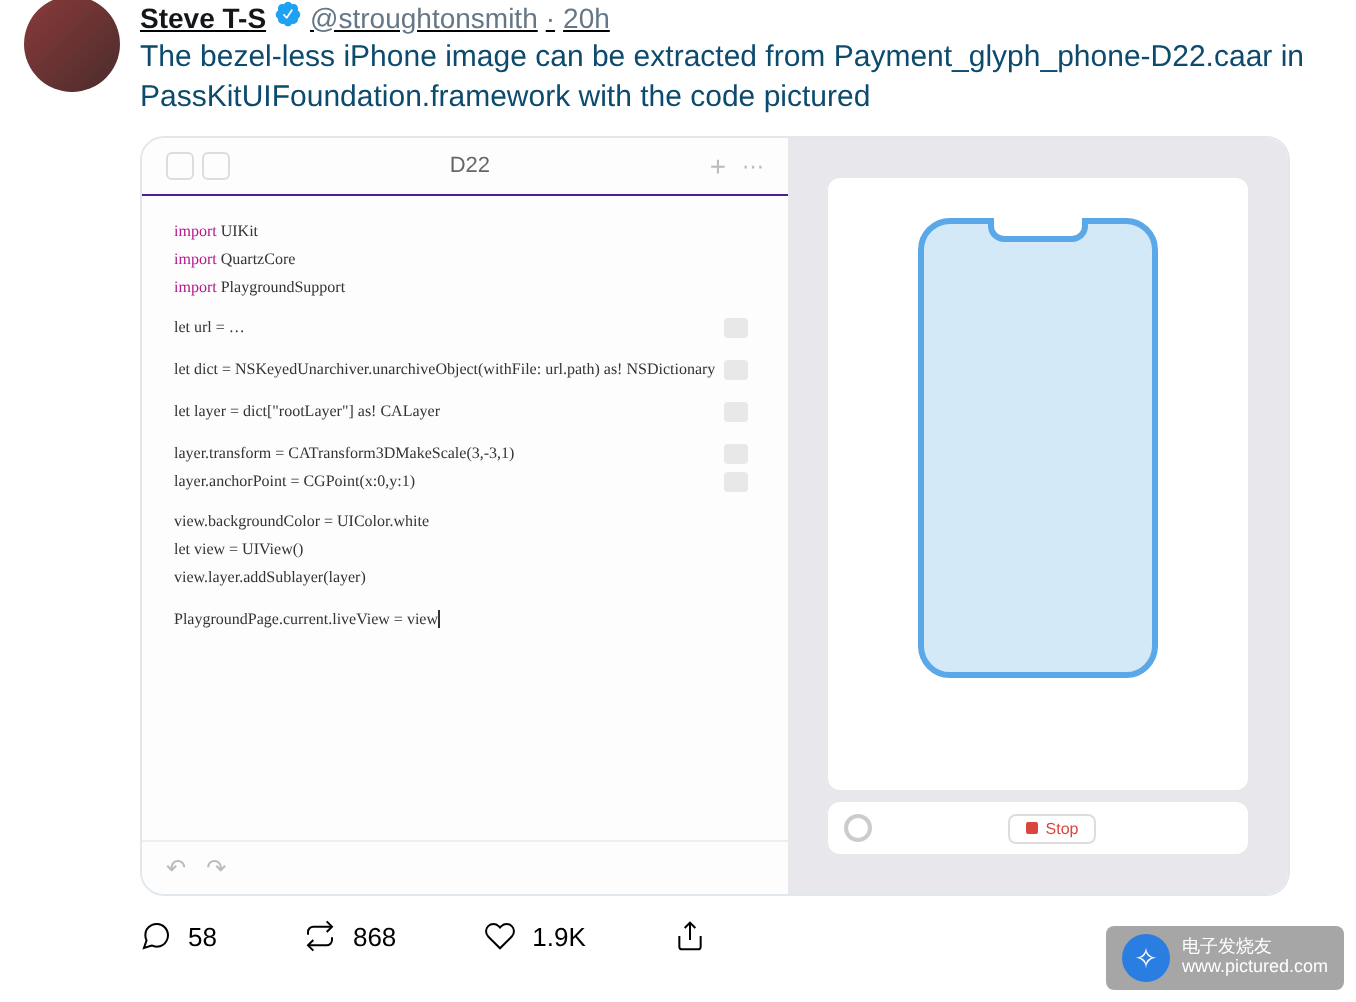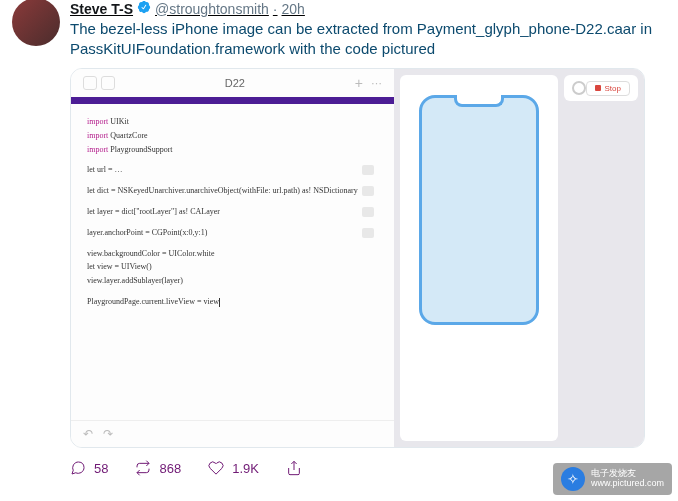--- a/index.html
+++ b/index.html
@@ -11,46 +11,46 @@
     .tweet-body { flex: 1; }
     .user-line { display: flex; align-items: center; gap: 4px; font-size: 14px; text-decoration: underline; }
     .display-name { font-weight: bold; color: #14171a; }
     .verified { color: #1da1f2; }
     .handle { color: #657786; }
     .tweet-text { font-size: 15px; color: #0c4a6e; line-height: 1.3; margin-top: 2px; }
     
     .media-card { margin: 10px 0 8px 58px; border: 1px solid #e1e8ed; border-radius: 12px; overflow: hidden; width: 575px; height: 380px; display: flex; }
     
     .code-panel { flex: 1; background: #fdfdfd; display: flex; flex-direction: column; }
-    .code-toolbar { display: flex; align-items: center; padding: 6px 12px; border-bottom: 7px solid #4c1d95; font-size: 11px; color: #999; }
+    .code-toolbar { display: flex; align-items: center; padding: 6px 12px; border-bottom: 1px solid #4c1d95; font-size: 11px; color: #999; }
     .tb-left { display: flex; gap: 4px; }
     .tb-icon { width: 14px; height: 14px; border: 1px solid #ddd; border-radius: 3px; }
     .tb-title { flex: 1; text-align: center; font-weight: 500; color: #666; }
     .tb-plus { color: #bbb; font-size: 14px; margin-right: 8px; }
     .tb-menu { color: #bbb; }
     
     .code-body { flex: 1; padding: 12px 16px; font-family: Liberation Serif, serif; font-size: 8px; color: #333; line-height: 1.6; position: relative; }
     .code-body .kw { color: #b21889; }
     .code-line { position: relative; margin-bottom: 1px; }
     .code-block { margin-bottom: 8px; }
     .result-badge { position: absolute; right: 4px; top: 1px; width: 12px; height: 10px; background: #e8e8e8; border-radius: 2px; }
     .cursor { display: inline-block; width: 1px; height: 9px; background: #333; vertical-align: middle; }
     
     .code-footer { padding: 6px 12px; border-top: 1px solid #eee; display: flex; gap: 10px; color: #bbb; font-size: 12px; }
     
-    .preview-panel { width: 250px; background: #e8e7ec; display: flex; flex-direction: row; padding: 6px; gap: 6px; }
+    .preview-panel { width: 250px; background: #e8e7ec; display: flex; flex-direction: column; padding: 20px; gap: 6px; }
     .preview-canvas { flex: 1; background: #fff; border-radius: 6px; display: flex; align-items: flex-start; justify-content: center; padding-top: 20px; }
     .phone-outline { width: 120px; height: 230px; border: 3px solid #5ba8e8; border-radius: 16px; background: #d4e9f7; position: relative; }
     .notch { position: absolute; top: -3px; left: 50%; transform: translateX(-50%); width: 50px; height: 12px; background: #fff; border: 3px solid #5ba8e8; border-top: none; border-radius: 0 0 8px 8px; }
     .preview-controls { height: 26px; background: #fff; border-radius: 6px; display: flex; align-items: center; justify-content: space-between; padding: 0 8px; }
     .rec-circle { width: 14px; height: 14px; border: 2px solid #ccc; border-radius: 50%; }
     .stop-btn { display: flex; align-items: center; gap: 4px; border: 1px solid #ddd; border-radius: 4px; padding: 2px 8px; font-size: 8px; color: #d9463e; }
     .stop-square { width: 6px; height: 6px; background: #d9463e; border-radius: 1px; }
     
-    .tweet-actions { display: flex; gap: 27px; padding: 4px 0 0 58px; color: #701a75; font-size: 13px; align-items: center; }
+    .tweet-actions { display: flex; gap: 44px; padding: 4px 0 0 58px; color: #000000; font-size: 13px; align-items: center; }
     .action { display: flex; align-items: center; gap: 8px; }
     .action svg { width: 16px; height: 16px; }
     
     .watermark { position: absolute; right: 6px; bottom: 6px; display: flex; align-items: center; gap: 6px; color: #fff; font-size: 11px; background: rgba(0,0,0,0.35); padding: 4px 8px; border-radius: 4px; }
     .wm-logo { width: 24px; height: 24px; background: #2a7de1; border-radius: 50%; display: flex; align-items: center; justify-content: center; color: #fff; font-size: 14px; }
     .wm-text { line-height: 1.1; font-size: 9px; }
   </style>
 </head>
 <body>
 
@@ -93,20 +93,21 @@
         <div class="code-block">
           <div class="code-line"><span>let url = </span>…<span class="result-badge"></span></div>
         </div>
         <div class="code-block">
           <div class="code-line"><span>let dict = NSKeyedUnarchiver.unarchiveObject(withFile: url.path) as! NSDictionary</span><span class="result-badge"></span></div>
         </div>
         <div class="code-block">
           <div class="code-line"><span>let layer = dict["rootLayer"] as! CALayer</span><span class="result-badge"></span></div>
         </div>
         <div class="code-block">
+          <div class="code-line"><span>layer.transform = CATransform3DMakeScale(3,-3,1)</span><span class="result-badge"></span></div>
           <div class="code-line"><span>layer.anchorPoint = CGPoint(x:0,y:1)</span><span class="result-badge"></span></div>
         </div>
         <div class="code-block">
           <div class="code-line"><span>view.backgroundColor = UIColor.white</span></div>
           <div class="code-line"><span>let view = UIView()</span></div>
           <div class="code-line"><span>view.layer.addSublayer(layer)</span></div>
         </div>
         <div class="code-block">
           <div class="code-line"><span>PlaygroundPage.current.liveView = view</span><span class="cursor"></span></div>
         </div>

